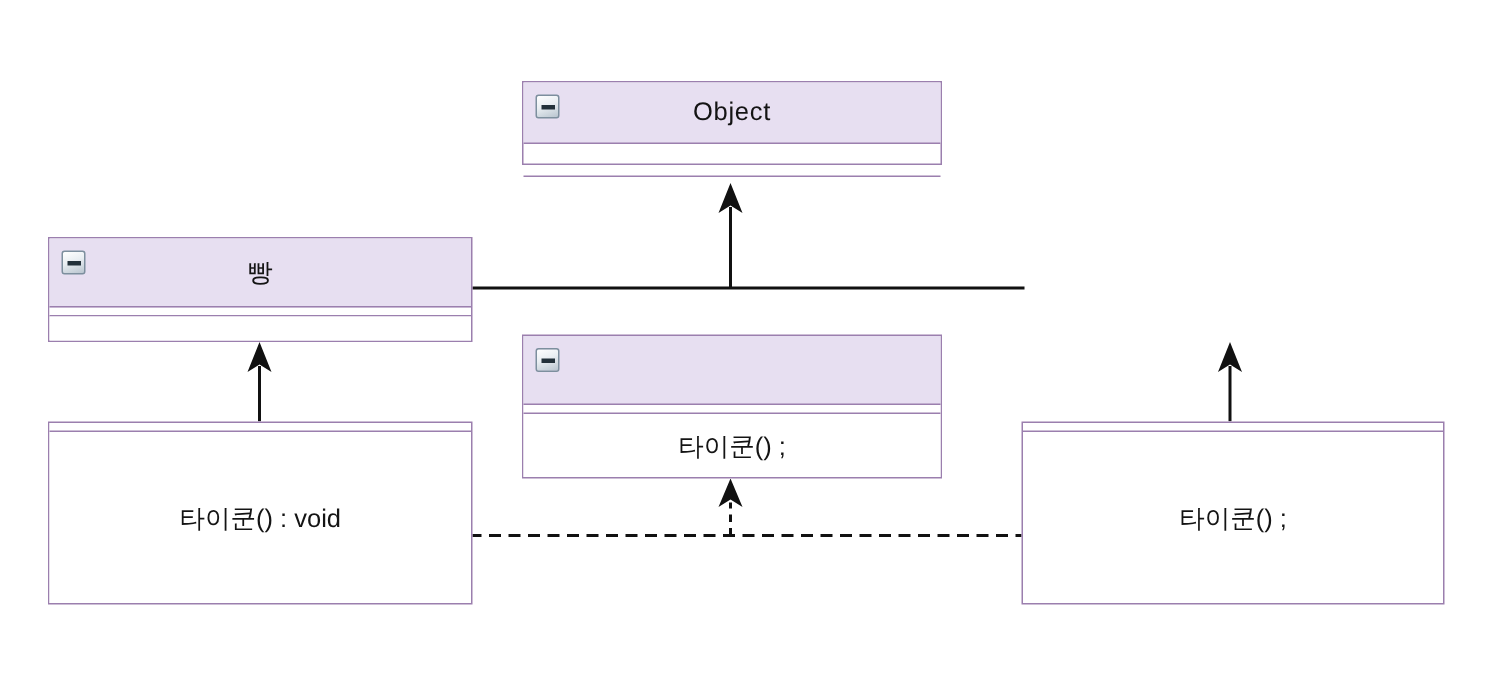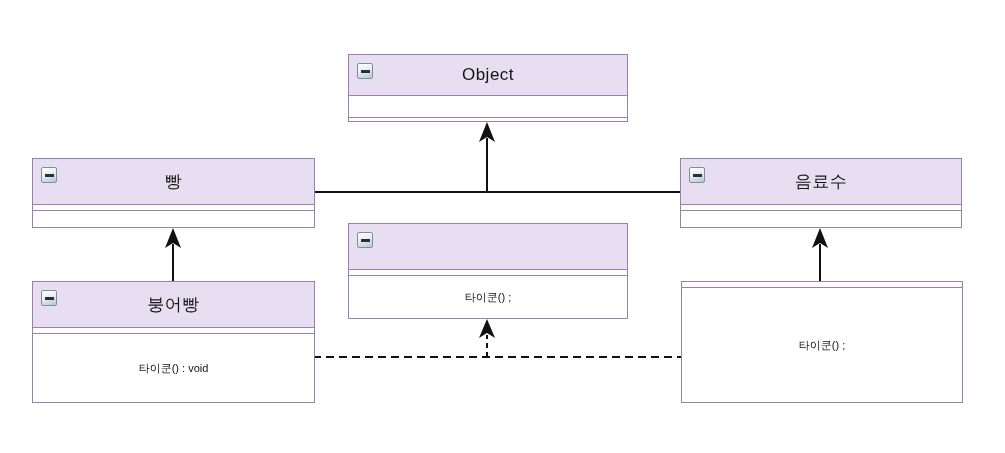--- a/index.html
+++ b/index.html
@@ -78,26 +78,26 @@
     border-bottom: 1px solid var(--purple-border);
   }
   .box-body {
     flex: 1 1 auto;
     background: #ffffff;
     display: flex;
     align-items: center;
     justify-content: center;
   }
   .method-label {
-    font-size: 11px;
+    font-size: 17px;
     color: #141414;
     white-space: nowrap;
   }
   
-  #box-object    { left: 348px; top:  54px; width: 280px; height: 68px; gap: 16px; }
+  #box-object    { left: 348px; top:  54px; width: 280px; height: 56px; gap: 16px; }
   #box-bread     { left:  32px; top: 158px; width: 283px; height: 70px; }
   #box-beverage  { left: 680px; top: 158px; width: 282px; height: 70px; }
   #box-interface { left: 348px; top: 223px; width: 280px; height: 96px; }
   #box-fishbread { left:  32px; top: 281px; width: 283px; height: 122px; }
   #box-juice     { left: 681px; top: 281px; width: 282px; height: 122px; }
 </style>
 </head>
 <body>
 
 <div class="canvas">
@@ -132,44 +132,32 @@
 
   <div class="class-box" id="box-bread">
     <div class="box-header hdr45">
       <span class="minimize-btn"></span>
       <span class="class-title">빵</span>
     </div>
     <div class="attr-strip"></div>
     <div class="box-body"></div>
   </div>
 
-  <div class="class-box" id="box-beverage">
-    <div class="box-header hdr45">
-      <span class="minimize-btn"></span>
-      <span class="class-title">음료수</span>
-    </div>
-    <div class="attr-strip"></div>
-    <div class="box-body"></div>
-  </div>
 
   <div class="class-box" id="box-interface">
     <div class="box-header hdr45">
       <span class="minimize-btn"></span>
     </div>
     <div class="attr-strip"></div>
     <div class="box-body">
       <span class="method-label">타이쿤() ;</span>
     </div>
   </div>
 
   <div class="class-box" id="box-fishbread">
-    <div class="box-header hdr45">
-      <span class="minimize-btn"></span>
-      <span class="class-title">붕어빵</span>
-    </div>
     <div class="attr-strip"></div>
     <div class="box-body">
       <span class="method-label">타이쿤() : void</span>
     </div>
   </div>
 
   <div class="class-box" id="box-juice">
     <div class="attr-strip"></div>
     <div class="box-body">
       <span class="method-label">타이쿤() ;</span>

